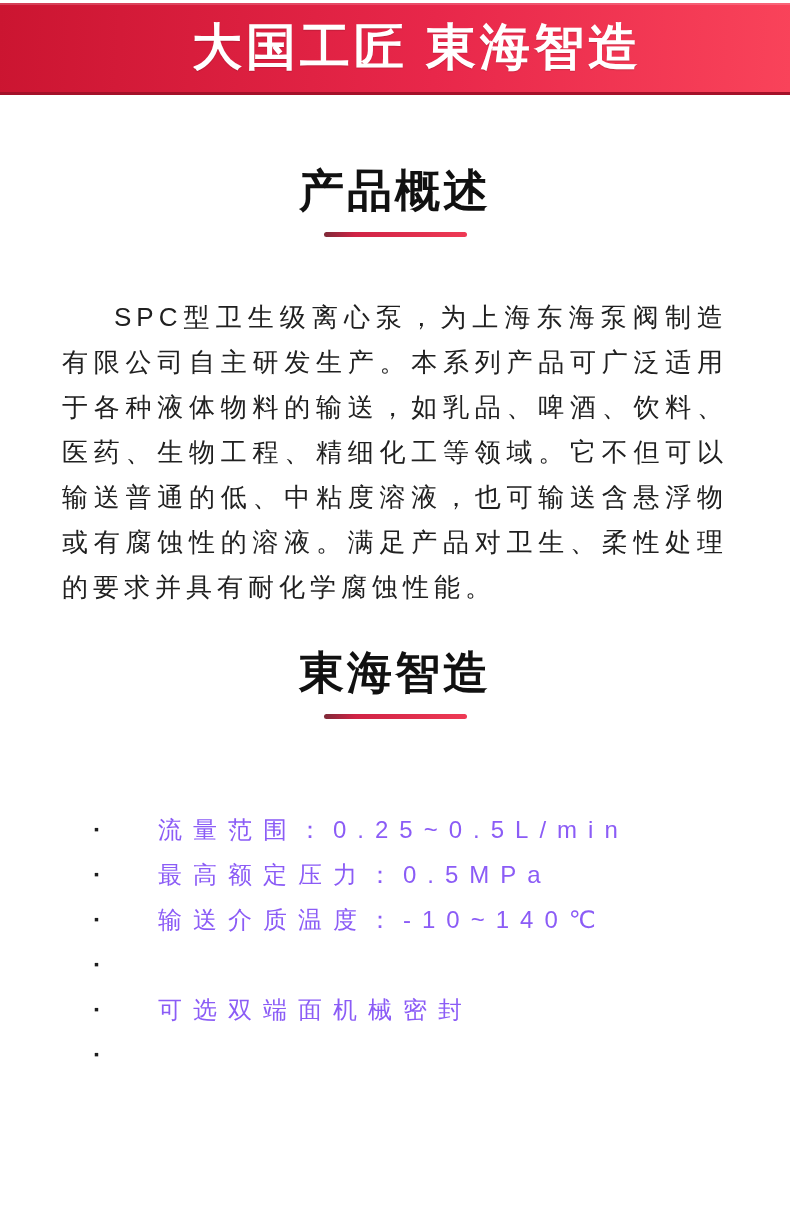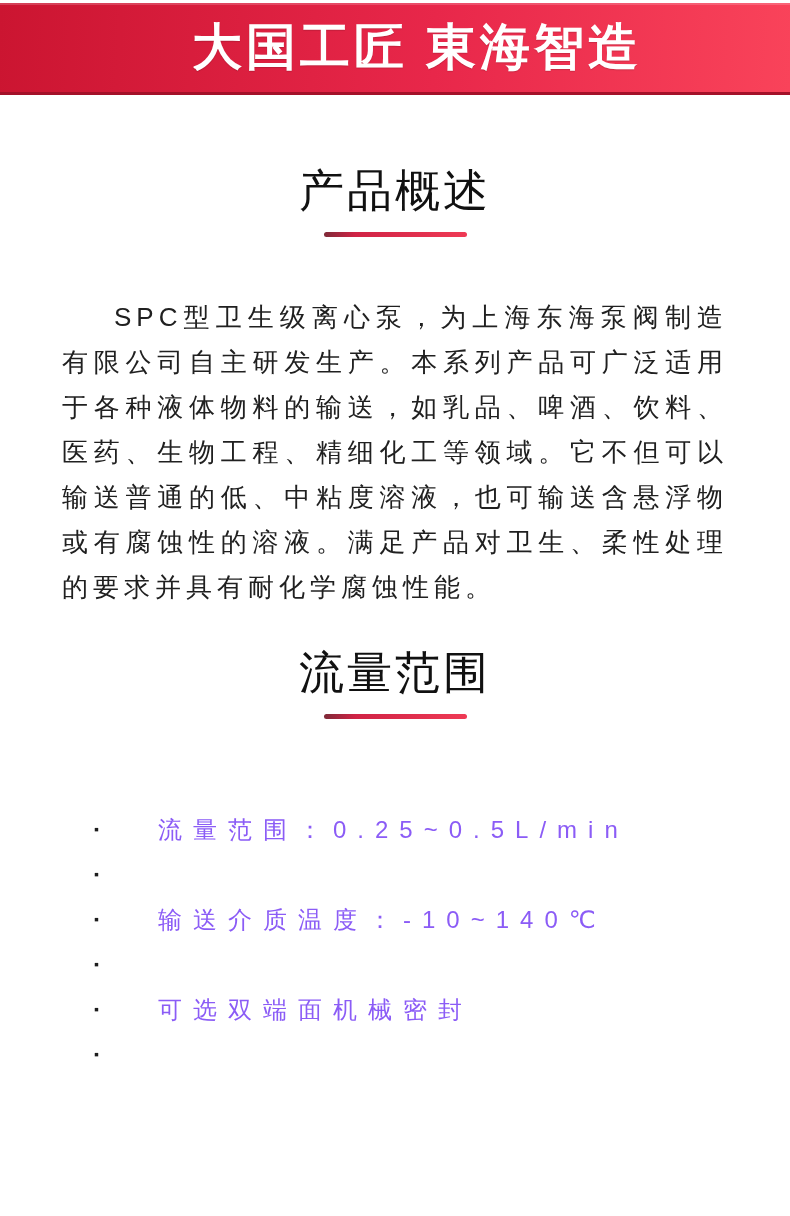--- a/index.html
+++ b/index.html
@@ -30,21 +30,21 @@
     letter-spacing: 4px;
     white-space: nowrap;
     text-shadow: 0 1px 1px rgba(0,0,0,0.15);
   }
 
   
   .section-title {
     text-align: center;
     font-size: 45px;
     line-height: 56px;
-    font-weight: 400;
+    font-weight: 700;
     color: var(--title_text, #111111);
     letter-spacing: 3px;
   }
   .sec-overview .section-title { margin-top: 68px; }
   .sec-conditions .section-title { margin-top: 35px; }
   .title-underline {
     width: 143px; height: 5px;
     margin: 13px auto 0 auto;
     border-radius: 3px;
     background: linear-gradient(90deg,
@@ -99,30 +99,31 @@
     <h1 class="banner-title">大国工匠 東海智造</h1>
   </header>
 
   <section class="sec-overview">
     <h2 class="section-title">产品概述</h2>
     <div class="title-underline"></div>
     <p class="body-text">SPC型卫生级离心泵，为上海东海泵阀制造有限公司自主研发生产。本系列产品可广泛适用于各种液体物料的输送，如乳品、啤酒、饮料、医药、生物工程、精细化工等领域。它不但可以输送普通的低、中粘度溶液，也可输送含悬浮物或有腐蚀性的溶液。满足产品对卫生、柔性处理的要求并具有耐化学腐蚀性能。</p>
   </section>
 
   <section class="sec-conditions">
-    <h2 class="section-title">流量范围</h2>
+    <h2 class="section-title">東海智造</h2>
     <div class="title-underline"></div>
 
     <ul class="spec-list">
       <li>
         <span class="dot">▪</span>
         <span class="spec-text">流量范围：0.25~0.5L/min</span>
       </li>
       <li>
         <span class="dot">▪</span>
+        <span class="spec-text">最高额定压力：0.5MPa</span>
       </li>
       <li>
         <span class="dot">▪</span>
         <span class="spec-text">输送介质温度：-10~140℃</span>
       </li>
       <li>
         <span class="dot">▪</span>
       </li>
       <li>
         <span class="dot">▪</span>

